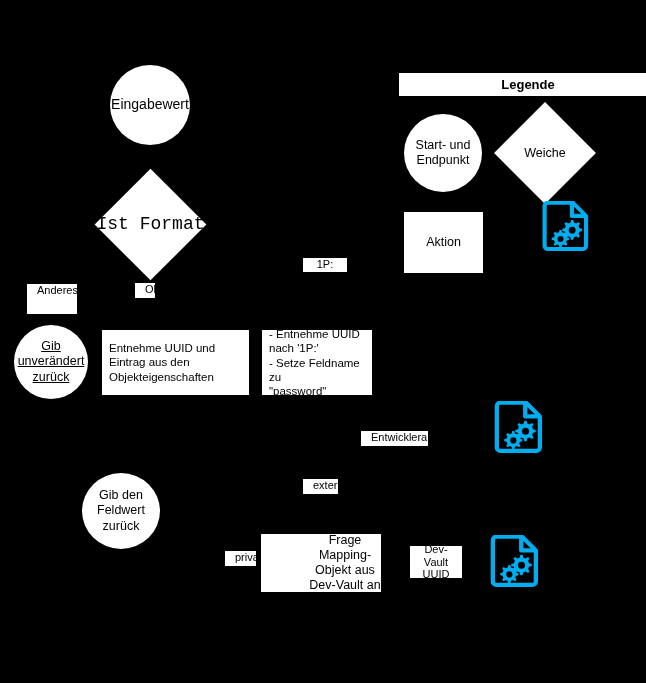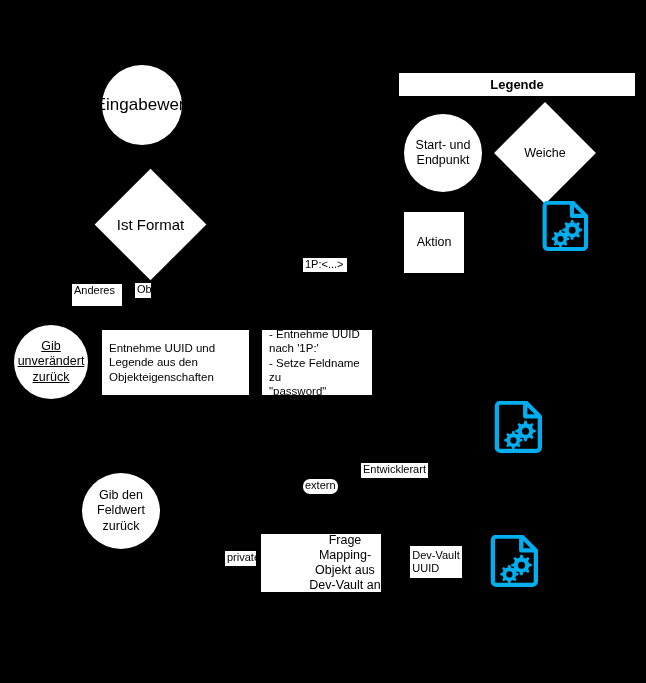--- a/index.html
+++ b/index.html
@@ -55,33 +55,35 @@
     white-space: nowrap;
     line-height: 1.2;
   }
   .rect {
     
   }
   .edge-label {
     position: absolute;
     background: #ffffff;
     color: #000000;
+    text-align: center;
     line-height: 1.18;
     white-space: pre-line;
-    padding: 0 2px;
+    padding: 0 10px;
     box-sizing: border-box;
   }
   .legend-bar {
     position: absolute;
     background: #ffffff;
     color: #000000;
     font-weight: bold;
     display: flex;
     align-items: center;
     justify-content: center;
+    padding-left: 11px;
   }
   .gear-doc-icon {
     position: absolute;
   }
   .gear-doc-icon svg {
     display: block;
     width: 100%;
     height: 100%;
   }
   .text-left {
@@ -99,75 +101,75 @@
   <div class="legend-bar" style="left:399px; top:73px; width:236px; height:23px; font-size:13px;">Legende</div>
 
   <div class="node circle" style="left:404px; top:114px; width:78px; height:78px; font-size:12.5px;">Start- und
 Endpunkt</div>
 
   <div class="diamond-wrap" style="left:509px; top:117px; width:72px; height:72px;">
     <div class="diamond-shape"></div>
     <div class="diamond-label" style="font-size:12.5px;">Weiche</div>
   </div>
 
-  <div class="node rect" style="left:404px; top:212px; width:60px; height:61px; font-size:12.5px;">Aktion</div>
+  <div class="node rect" style="left:404px; top:212px; width:79px; height:61px; font-size:12.5px;">Aktion</div>
 
   <div class="gear-doc-icon" style="left:538px; top:201px; width:53px; height:53px;">
     <svg viewBox="0 0 64 64" xmlns="http://www.w3.org/2000/svg">
       <path d="M8 6 a4 4 0 0 1 4 -4 h30 l16 16 v36 a4 4 0 0 1 -4 4 h-42 a4 4 0 0 1 -4 -4 z" fill="none" stroke="#00AEEF" stroke-width="5" stroke-linejoin="round"></path>
       <path d="M41 3 v15 h16" fill="none" stroke="#00AEEF" stroke-width="5" stroke-linejoin="round"></path>
       <g fill="#00AEEF">
         <path d="M40 23 l2.6 0 l0.8 3.1 l2.7 1.1 l2.7 -1.7 l1.9 1.9 l-1.7 2.7 l1.1 2.7 l3.1 0.8 l0 2.6 l-3.1 0.8 l-1.1 2.7 l1.7 2.7 l-1.9 1.9 l-2.7 -1.7 l-2.7 1.1 l-0.8 3.1 l-2.6 0 l-0.8 -3.1 l-2.7 -1.1 l-2.7 1.7 l-1.9 -1.9 l1.7 -2.7 l-1.1 -2.7 l-3.1 -0.8 l0 -2.6 l3.1 -0.8 l1.1 -2.7 l-1.7 -2.7 l1.9 -1.9 l2.7 1.7 l2.7 -1.1 z"></path>
         <circle cx="41.3" cy="35.2" r="4.1" fill="#000000"></circle>
         <path d="M26 35 l2.3 0 l0.7 2.7 l2.4 1 l2.4 -1.5 l1.7 1.7 l-1.5 2.4 l1 2.4 l2.7 0.7 l0 2.3 l-2.7 0.7 l-1 2.4 l1.5 2.4 l-1.7 1.7 l-2.4 -1.5 l-2.4 1 l-0.7 2.7 l-2.3 0 l-0.7 -2.7 l-2.4 -1 l-2.4 1.5 l-1.7 -1.7 l1.5 -2.4 l-1 -2.4 l-2.7 -0.7 l0 -2.3 l2.7 -0.7 l1 -2.4 l-1.5 -2.4 l1.7 -1.7 l2.4 1.5 l2.4 -1 z"></path>
         <circle cx="27.2" cy="45.9" r="3.6" fill="#000000"></circle>
       </g>
     </svg>
   </div>
 
-  <div class="node circle" style="left:102px; top:65px; width:80px; height:80px; font-size:17px;">Eingabewert</div>
+  <div class="node circle" style="left:110px; top:65px; width:80px; height:80px; font-size:14px;">Eingabewert</div>
 
   <div class="diamond-wrap" style="left:111px; top:185px; width:79px; height:79px;">
     <div class="diamond-shape"></div>
-    <div class="diamond-label" style="font-size:15px;">Ist Format</div>
+    <div class="diamond-label" style="font-size:18px;font-family:Liberation Mono, monospace;">Ist Format</div>
   </div>
 
-  <div class="edge-label" style="left:27px; top:284px; width:50px; height:22px; font-size:11px;margin-left:45px;">Anderes</div>
+  <div class="edge-label" style="left:27px; top:284px; width:50px; height:30px; font-size:11px;">Anderes</div>
 
   <div class="edge-label" style="left:135px; top:283px; width:16px; height:15px; font-size:11px;">Objekt</div>
 
   <div class="edge-label" style="left:303px; top:258px; width:44px; height:14px; font-size:11px;">1P:&lt;...&gt;</div>
 
   <div class="node circle" style="left:14px; top:325px; width:74px; height:74px; font-size:12.5px;text-decoration:underline;">Gib
 unverändert
 zurück</div>
 
-  <div class="node rect text-left" style="left:102px; top:330px; width:147px; height:65px; font-size:11.5px;">Entnehme UUID und Legende aus den Objekteigenschaften</div>
+  <div class="node rect text-left" style="left:102px; top:330px; width:147px; height:65px; font-size:11.5px;">Entnehme UUID und Eintrag aus den Objekteigenschaften</div>
 
   <div class="node rect text-left" style="left:262px; top:330px; width:110px; height:65px; font-size:11.5px;">- Entnehme UUID nach '1P:'
 - Setze Feldname zu
 "password"</div>
 
   <div class="gear-doc-icon" style="left:490px; top:401px; width:55px; height:55px;">
     <svg viewBox="0 0 64 64" xmlns="http://www.w3.org/2000/svg">
       <path d="M8 6 a4 4 0 0 1 4 -4 h30 l16 16 v36 a4 4 0 0 1 -4 4 h-42 a4 4 0 0 1 -4 -4 z" fill="none" stroke="#00AEEF" stroke-width="5" stroke-linejoin="round"></path>
       <path d="M41 3 v15 h16" fill="none" stroke="#00AEEF" stroke-width="5" stroke-linejoin="round"></path>
       <g fill="#00AEEF">
         <path d="M40 23 l2.6 0 l0.8 3.1 l2.7 1.1 l2.7 -1.7 l1.9 1.9 l-1.7 2.7 l1.1 2.7 l3.1 0.8 l0 2.6 l-3.1 0.8 l-1.1 2.7 l1.7 2.7 l-1.9 1.9 l-2.7 -1.7 l-2.7 1.1 l-0.8 3.1 l-2.6 0 l-0.8 -3.1 l-2.7 -1.1 l-2.7 1.7 l-1.9 -1.9 l1.7 -2.7 l-1.1 -2.7 l-3.1 -0.8 l0 -2.6 l3.1 -0.8 l1.1 -2.7 l-1.7 -2.7 l1.9 -1.9 l2.7 1.7 l2.7 -1.1 z"></path>
         <circle cx="41.3" cy="35.2" r="4.1" fill="#000000"></circle>
         <path d="M26 35 l2.3 0 l0.7 2.7 l2.4 1 l2.4 -1.5 l1.7 1.7 l-1.5 2.4 l1 2.4 l2.7 0.7 l0 2.3 l-2.7 0.7 l-1 2.4 l1.5 2.4 l-1.7 1.7 l-2.4 -1.5 l-2.4 1 l-0.7 2.7 l-2.3 0 l-0.7 -2.7 l-2.4 -1 l-2.4 1.5 l-1.7 -1.7 l1.5 -2.4 l-1 -2.4 l-2.7 -0.7 l0 -2.3 l2.7 -0.7 l1 -2.4 l-1.5 -2.4 l1.7 -1.7 l2.4 1.5 l2.4 -1 z"></path>
         <circle cx="27.2" cy="45.9" r="3.6" fill="#000000"></circle>
       </g>
     </svg>
   </div>
 
-  <div class="edge-label" style="left:361px; top:431px; width:67px; height:15px; font-size:11px;margin-top:32px;">Entwicklerart</div>
+  <div class="edge-label" style="left:361px; top:431px; width:67px; height:15px; font-size:11px;">Entwicklerart</div>
 
 
-  <div class="edge-label" style="left:303px; top:479px; width:35px; height:15px; font-size:11px;border-radius:7px;">extern</div>
+  <div class="edge-label" style="left:303px; top:479px; width:35px; height:15px; font-size:11px;">extern</div>
 
   <div class="node circle" style="left:82px; top:473px; width:78px; height:76px; font-size:12.5px;">Gib den
 Feldwert
 zurück</div>
 
   <div class="edge-label" style="left:225px; top:551px; width:31px; height:15px; font-size:11px;">private</div>
 
   <div class="node rect" style="left:261px; top:534px; width:120px; height:58px; font-size:12.5px;padding-left:48px;">Frage Mapping-
 Objekt aus
 Dev-Vault an</div>

